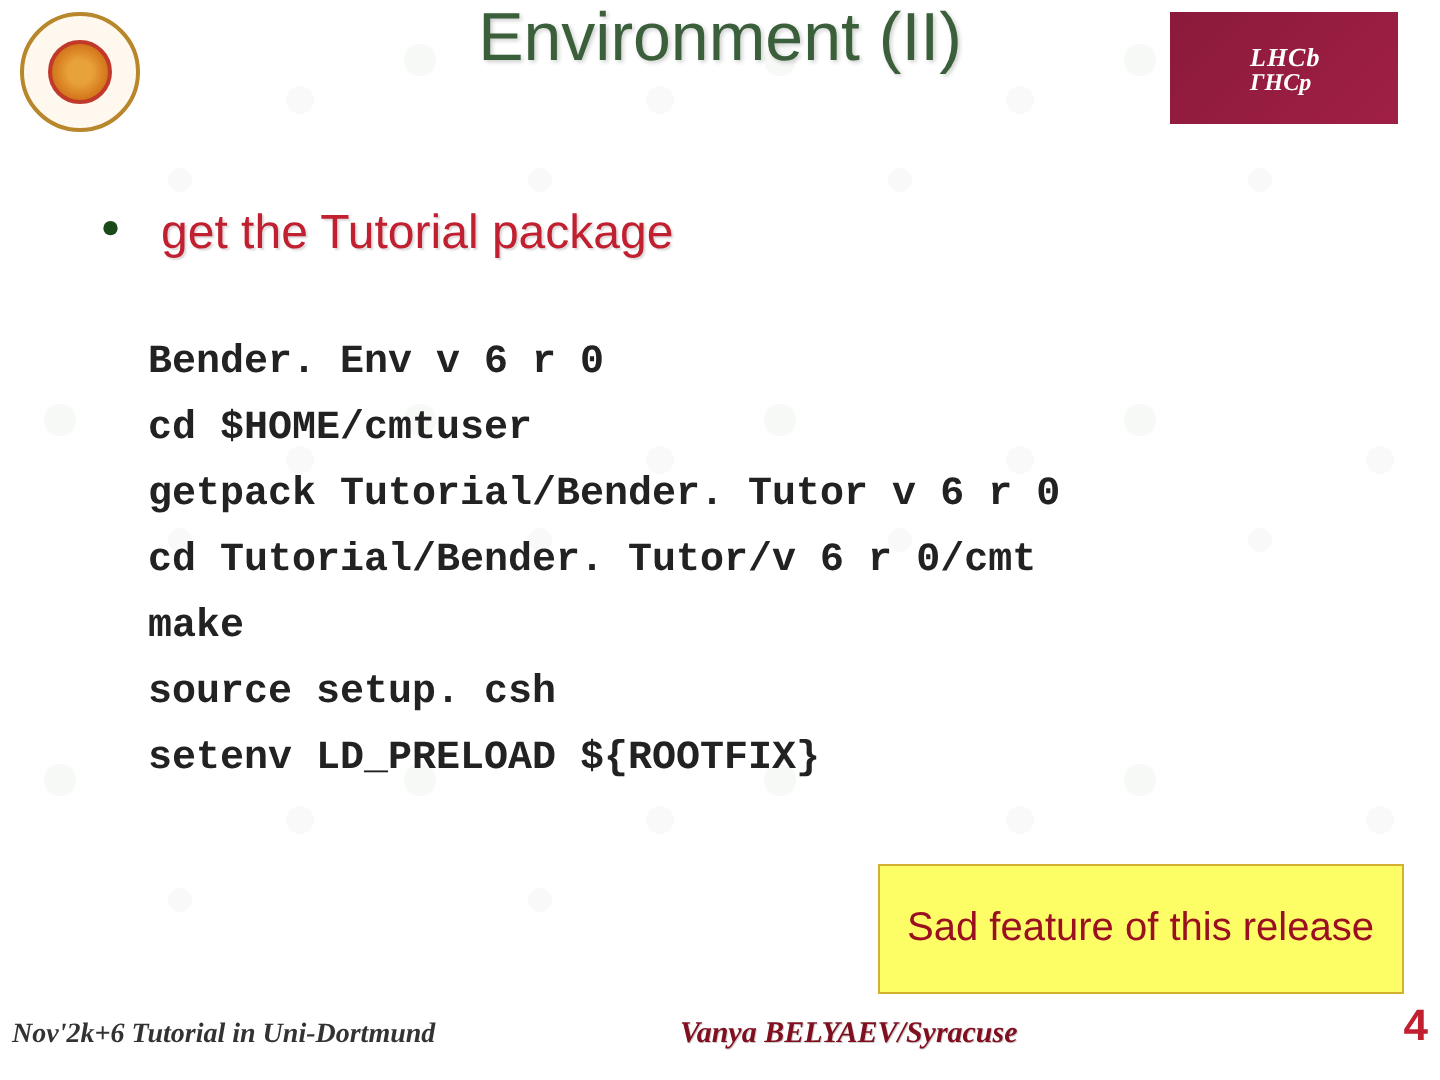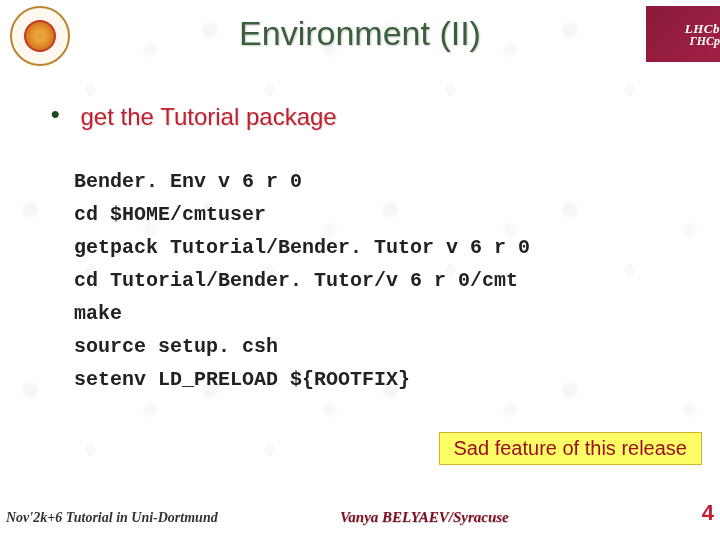--- a/index.html
+++ b/index.html
@@ -47,39 +47,39 @@
   .logo-left-inner {
     width: 28px;
     height: 28px;
     border: 2px solid #c0392b;
     border-radius: 50%;
     background: radial-gradient(circle, #e8a23a 30%, #d4751a 70%);
   }
   .logo-right {
     position: absolute;
     top: 6px;
-    right: 0;
+    right: 21px;
     width: 74px;
     height: 56px;
     background: linear-gradient(135deg, #8b1a3a 0%, #a02045 100%);
     display: flex;
     flex-direction: column;
-    align-items: flex-end;
+    align-items: flex-start;
     justify-content: center;
     color: #fff;
     font-style: italic;
     font-weight: bold;
     font-size: 14px;
     line-height: 1;
+    padding-left: 40px;
   }
   .logo-right .lhcb-top { font-size: 13px; letter-spacing: 0.5px; }
   .logo-right .lhcb-bot { font-size: 12px; margin-top: 0; }
   .title {
     text-align: center;
-    padding-top: 14px;
     font-family: 'Comic Sans MS', cursive, sans-serif;
     font-size: 34px;
     color: #3a5f3a;
     text-shadow: 1px 1px 2px rgba(0,0,0,0.2);
   }
   .content {
     padding: 30px 50px 0 50px;
   }
   .bullet-row {
     display: flex;
@@ -106,21 +106,21 @@
     color: #222;
     line-height: 1.65;
     white-space: pre;
   }
   .note-box {
     position: absolute;
     right: 18px;
     top: 432px;
     background: #fdfd66;
     border: 1px solid #d4b030;
-    padding: 4px 14px;
+    padding: 20px 14px;
     font-family: 'Comic Sans MS', cursive, sans-serif;
     font-size: 20px;
     color: #9a1020;
   }
   .footer {
     position: absolute;
     bottom: 14px;
     left: 0;
     right: 0;
     display: flex;

